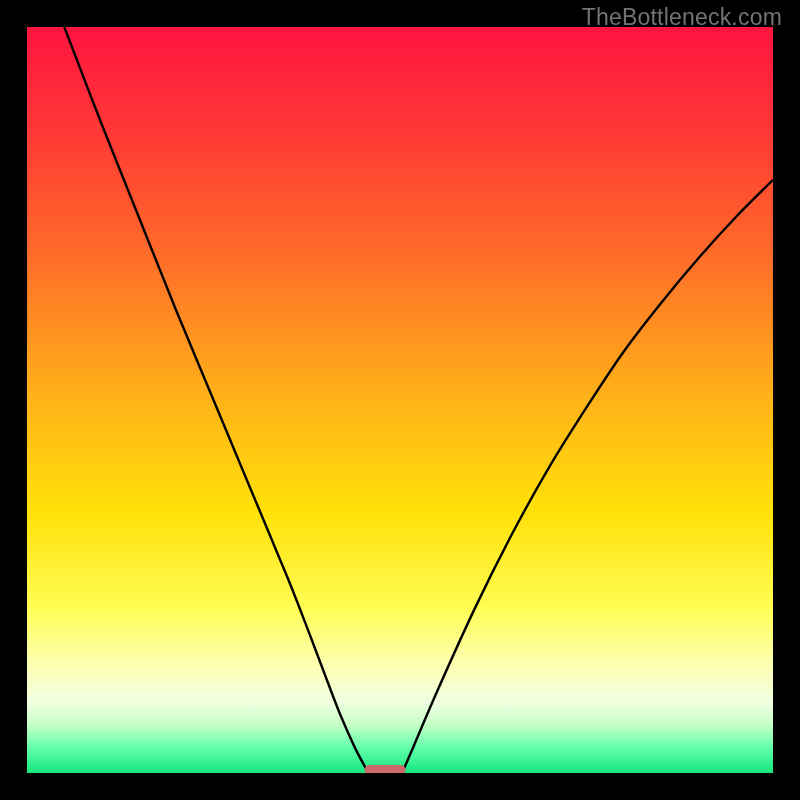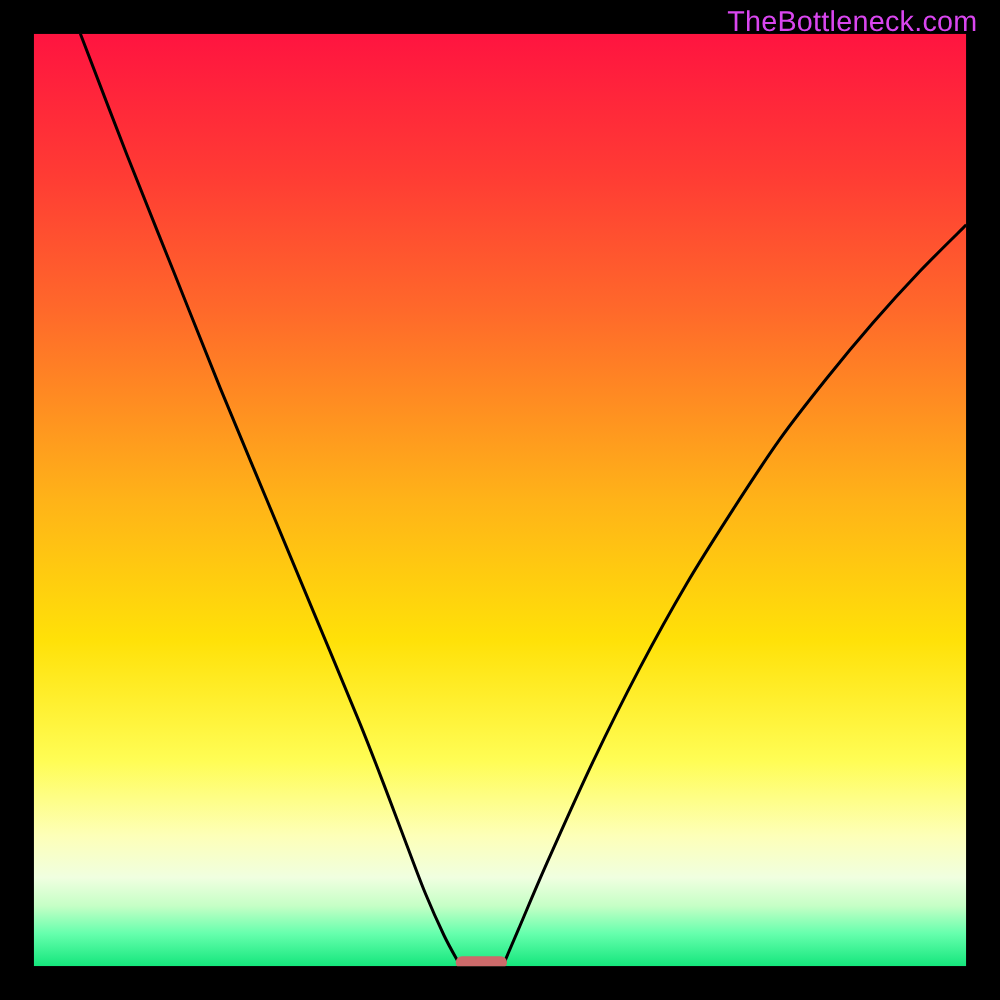--- a/index.html
+++ b/index.html
@@ -24,21 +24,21 @@
     left: 27px;
     top: 27px;
     width: 746px;
     height: 746px;
     
   }
   .watermark {
     position: absolute;
     top: 4px;
     right: 18px;
-    color: #d946ef;
+    color: #737373;
     font-size: 23px;
     font-weight: 400;
     letter-spacing: 0.2px;
   }
   svg {
     position: absolute;
     left: 0;
     top: 0;
   }
 </style>

